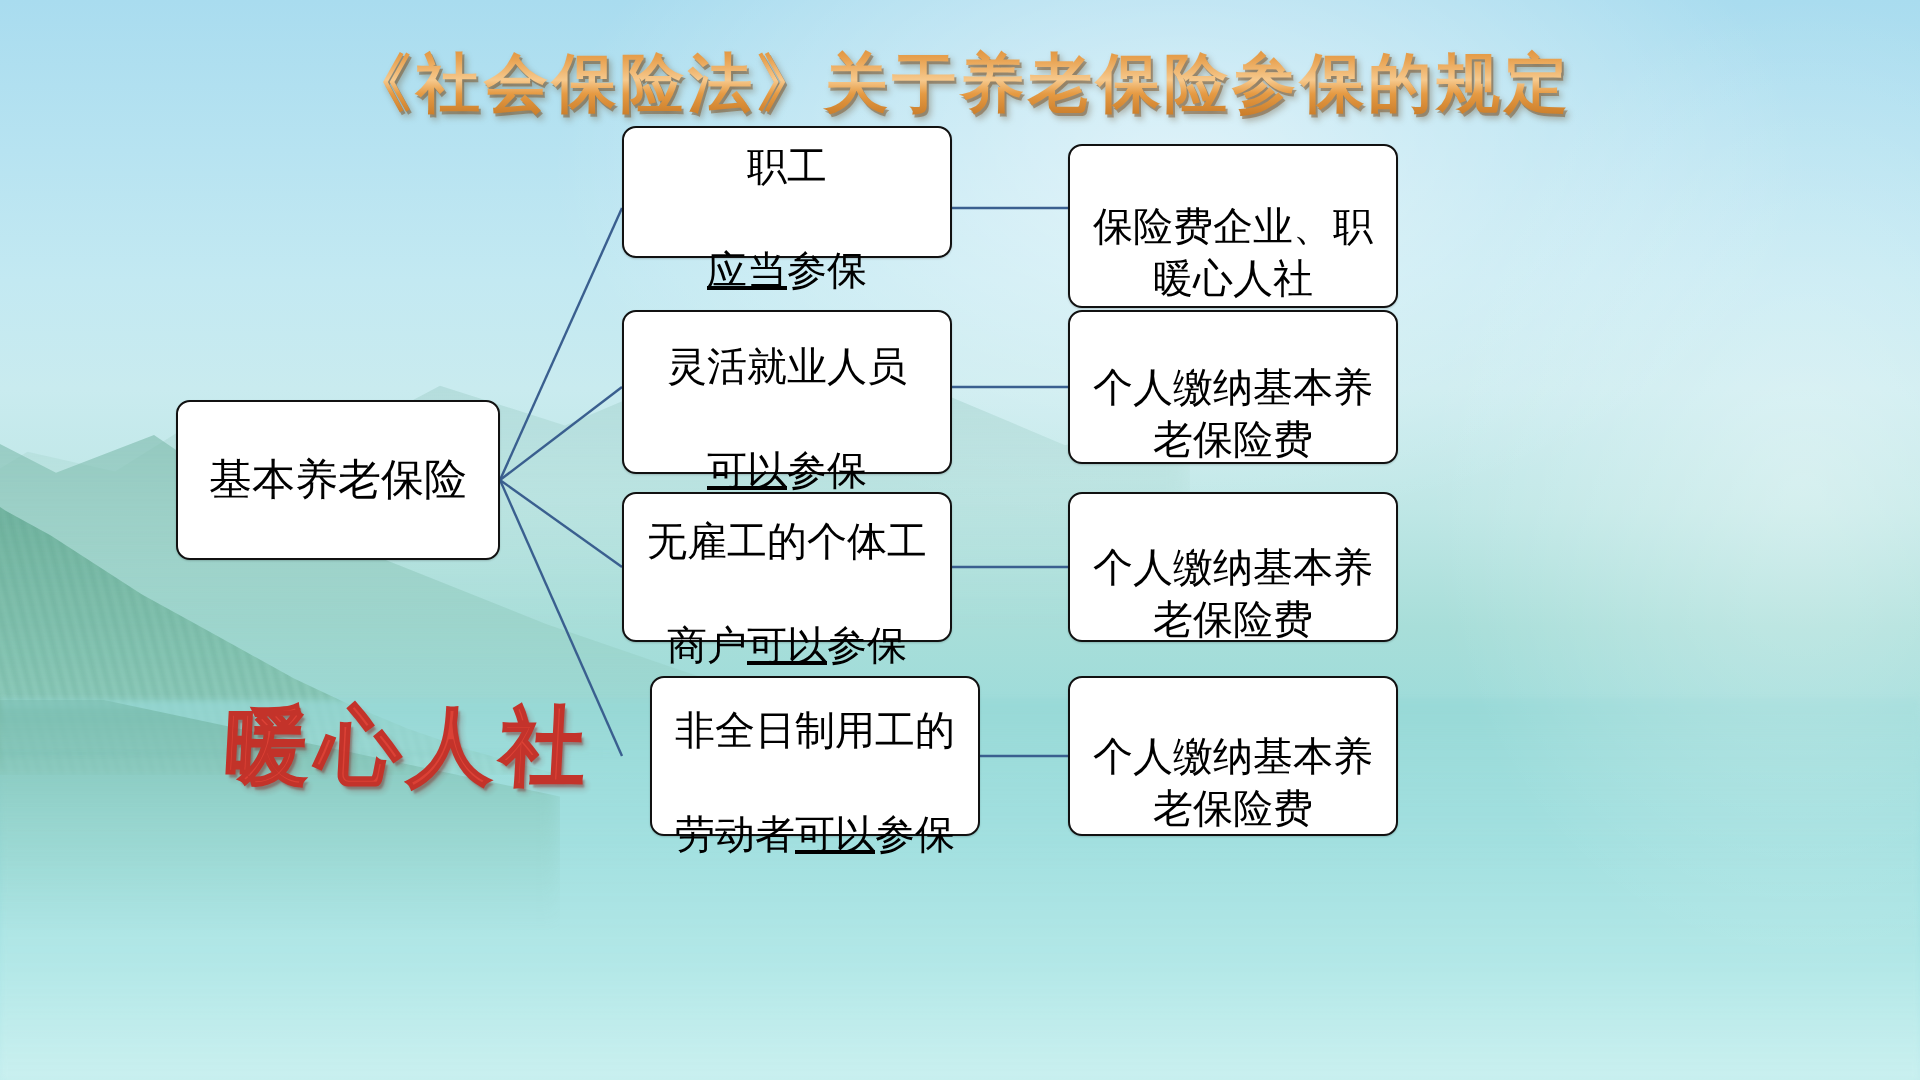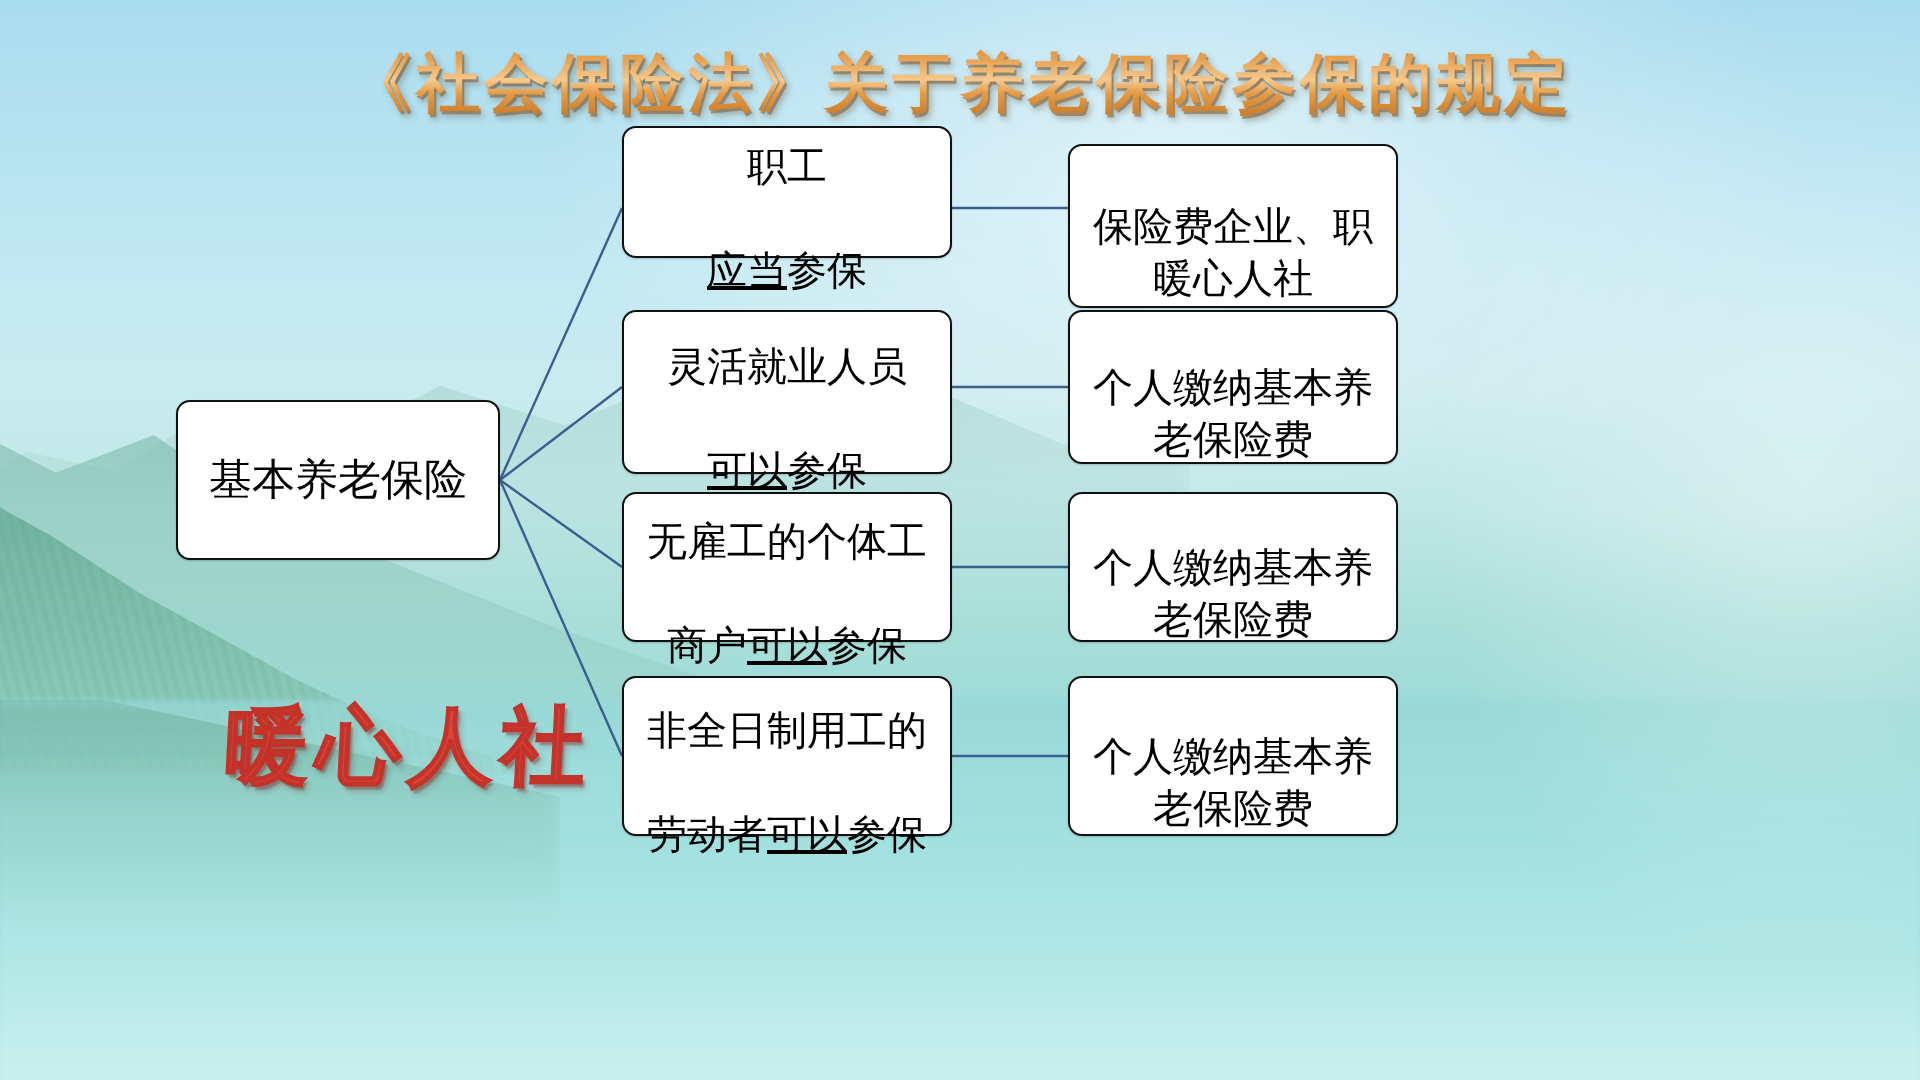--- a/index.html
+++ b/index.html
@@ -122,21 +122,21 @@
   .node .txt{line-height:1.30;white-space:pre-line;}
   .node u{text-decoration:underline;text-underline-offset:2px;text-align:center;}
 
   #root-node{left:176px;top:400px;width:324px;height:160px;font-size:43px;}
   .mid-node{left:622px;width:330px;font-size:40px;}
   .right-node{left:1068px;width:330px;font-size:40px;}
 
   .mid-0{top:126px;height:132px;}
   .mid-1{top:310px;height:164px;}
   .mid-2{top:492px;height:150px;}
-  .mid-3{top:676px;height:160px;}
+  .mid-3{top:676px;height:160px;margin-left:28px;}
 
   .r-0{top:144px;height:164px;}
   .r-1{top:310px;height:154px;}
   .r-2{top:492px;height:150px;}
   .r-3{top:676px;height:160px;}
 </style>
 </head>
 <body>
 
 <div id="stage">

